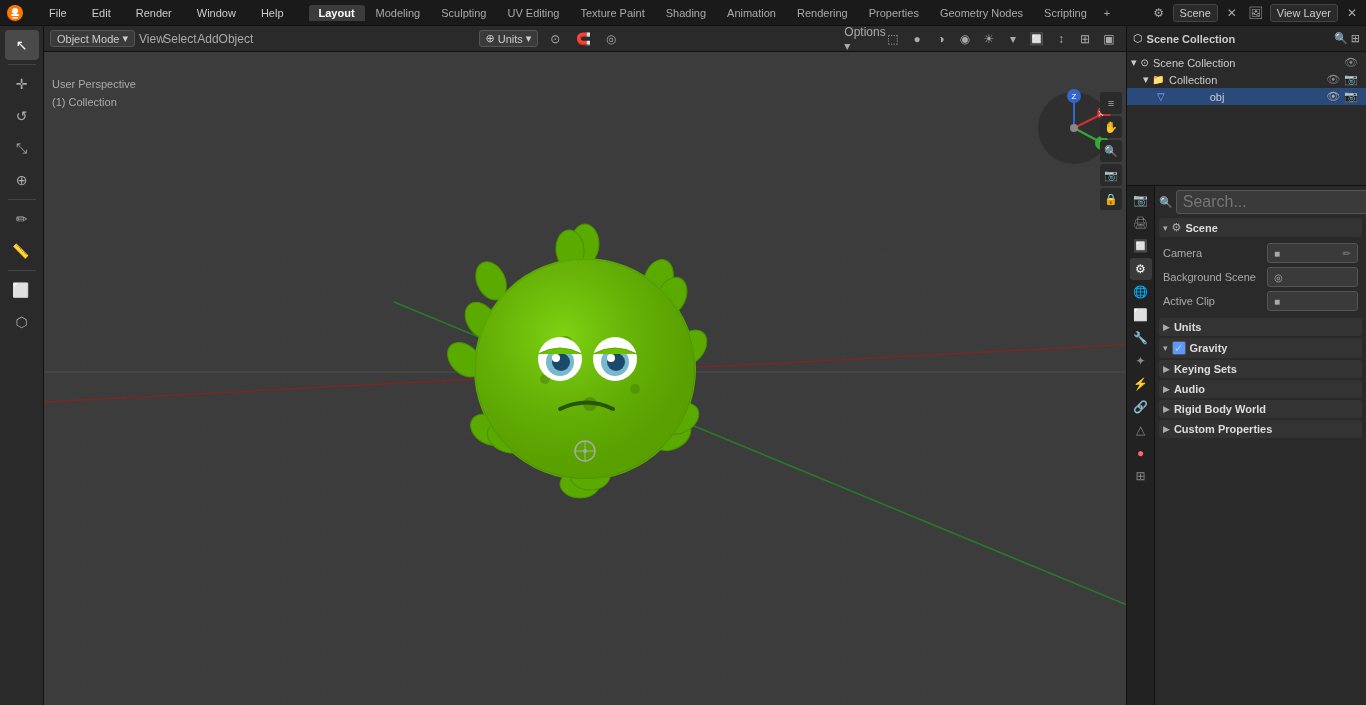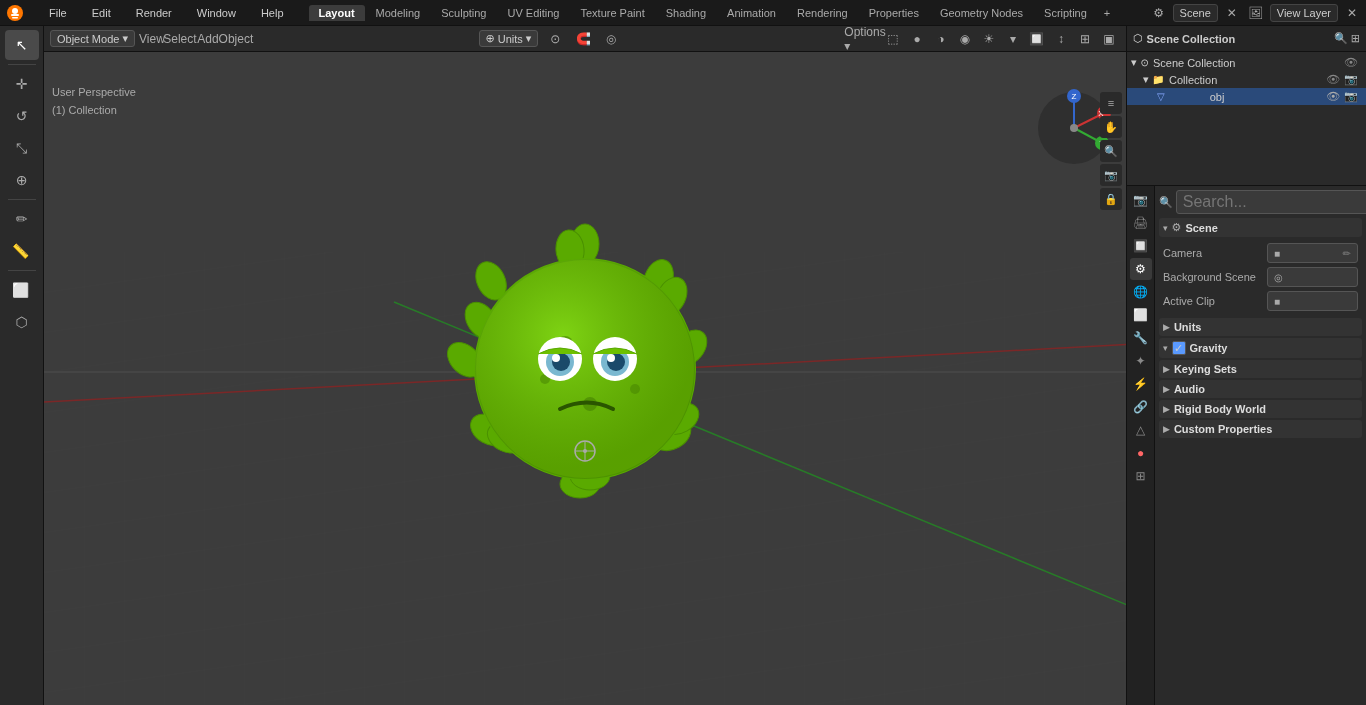--- a/index.html
+++ b/index.html
@@ -34,21 +34,21 @@
     .vp-spacer { flex: 1; }
     .vp-right-icons { display: flex; gap: 2px; }
 
     
     #scene-canvas { position: absolute; top: 26px; left: 0; right: 0; bottom: 0; background: #3c3c3c; overflow: hidden; }
 
     
     #virus-container { position: absolute; left: 50%; top: 50%; transform: translate(-50%, -55%); width: 300px; height: 300px; }
 
     
-    #viewport-label { position: absolute; top: 32px; left: 8px; font-size: 11px; color: #aaa; line-height: 1.6; pointer-events: none; }
+    #viewport-label { position: absolute; top: 24px; left: 8px; font-size: 11px; color: #aaa; line-height: 1.6; pointer-events: none; }
 
     
     #nav-gizmo { position: absolute; top: 36px; right: 12px; width: 80px; height: 80px; }
 
     
     #right-panel { width: 240px; background: #2a2a2a; border-left: 1px solid #111; display: flex; flex-direction: column; }
     #outliner { height: 160px; border-bottom: 1px solid #111; }
     #outliner-header { display: flex; align-items: center; height: 26px; padding: 0 6px; background: #252525; border-bottom: 1px solid #111; gap: 4px; }
     .panel-header-right { margin-left: auto; display: flex; gap: 3px; }
     #outliner-content { padding: 2px 0; }

